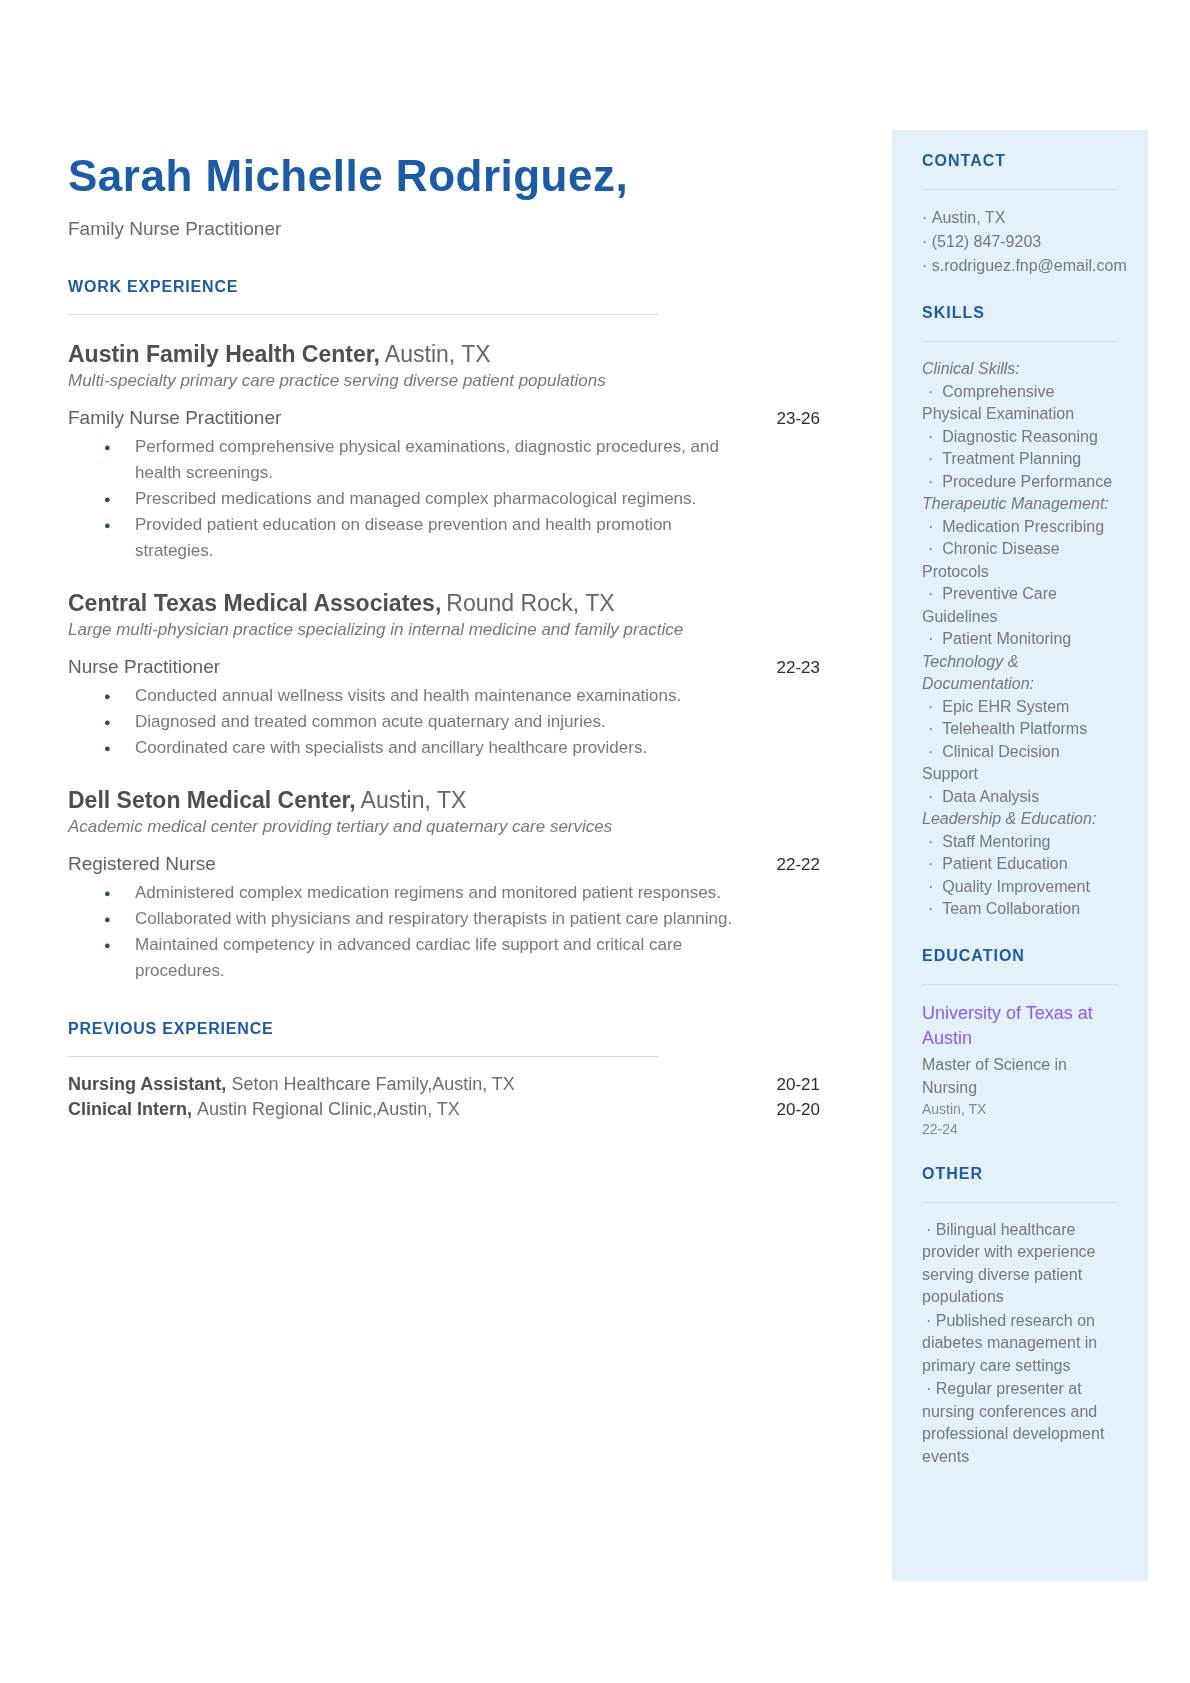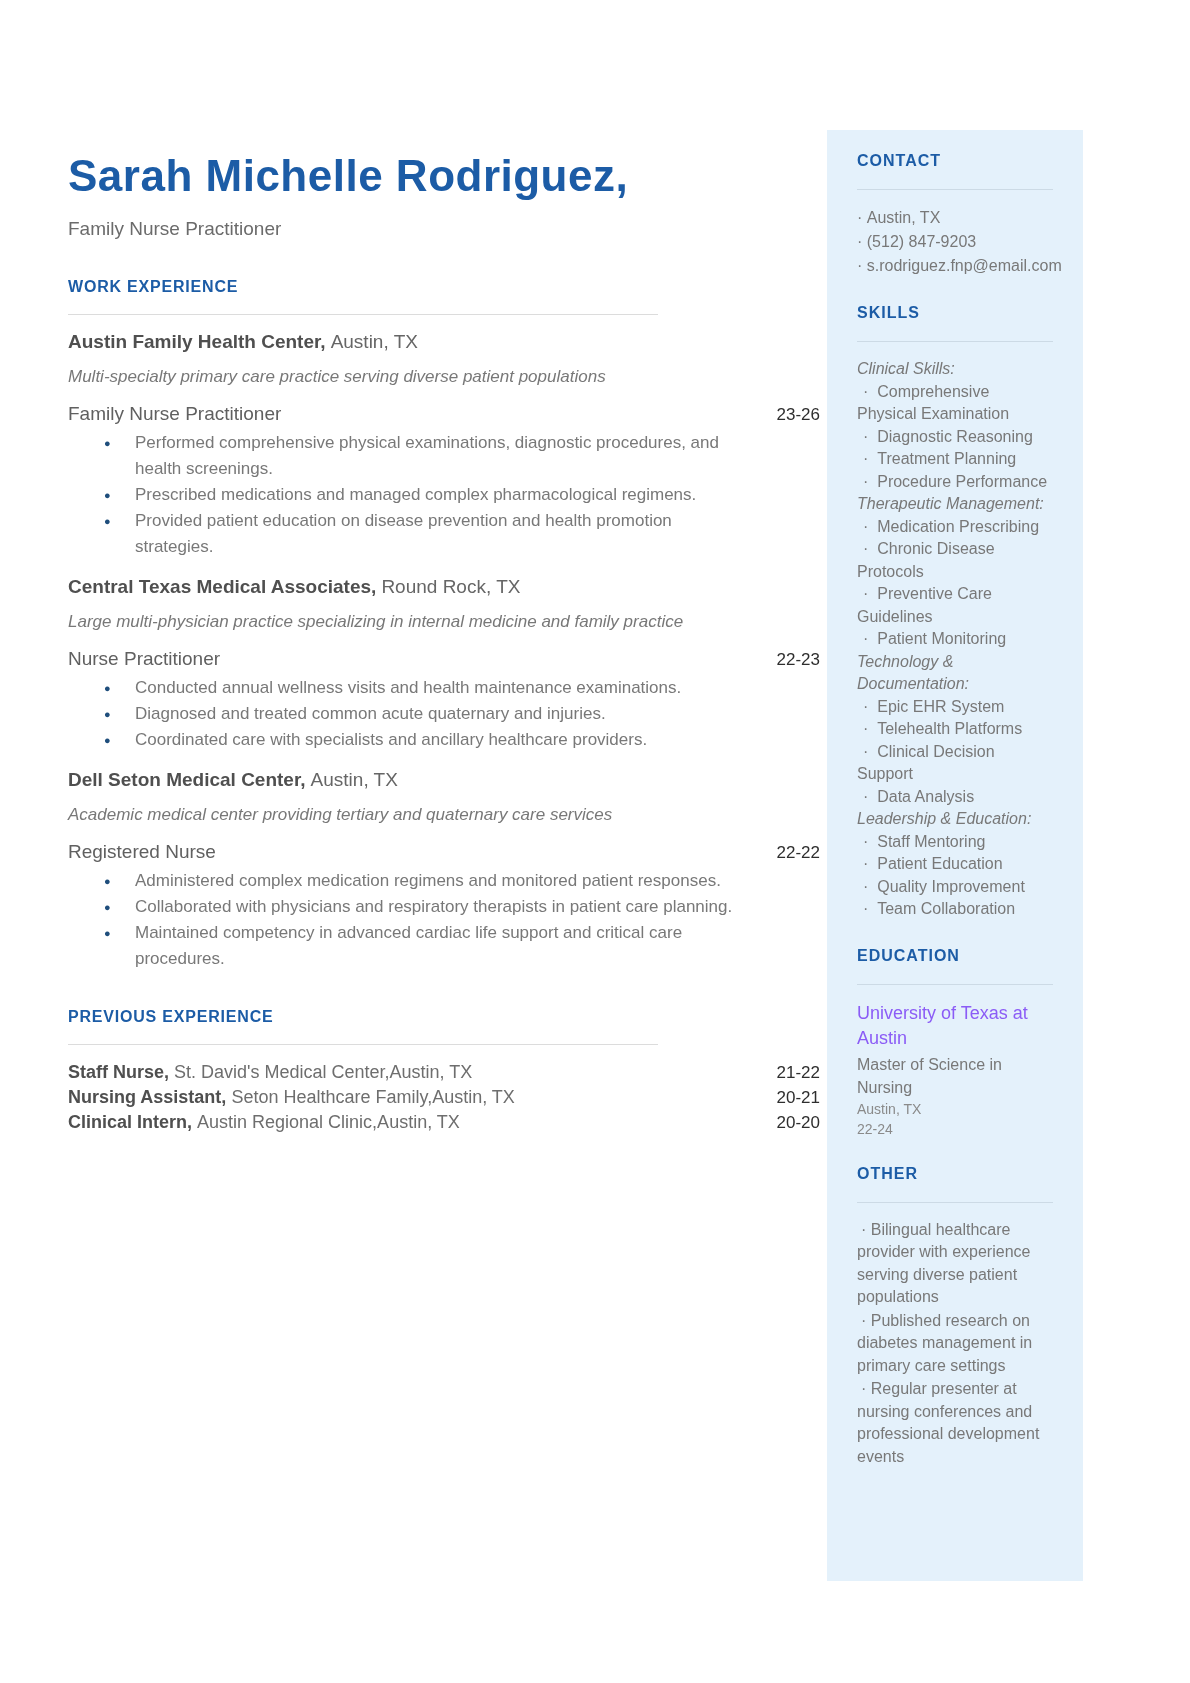--- a/index.html
+++ b/index.html
@@ -26,24 +26,24 @@
   }
   .subtitle{margin-top:17px;font-size:19px;color:#6b6b6b;}
   .section-heading{
     font-size:16px;font-weight:bold;color:var(--accent-blue);
     letter-spacing:.8px;line-height:17px;
   }
   .work-section{margin-top:38px;}
   .prev-section{margin-top:36px;}
   .rule{border:none;border-top:1px solid var(--divider);width:590px;margin:19px 0 0 0;}
   .rule.sb{width:100%;margin:20px 0 16px 0;border-top-color:#ccdae5;}
-  .company-line{margin-top:15px;font-size:19px;line-height:24px;color:#666;}
+  .company-line{margin-top:27px;font-size:23px;line-height:24px;color:#666;}
   .company-line .co{font-weight:bold;color:var(--dark-text);}
   .company-line .loc{margin-left:5px;}
-  .company-desc{margin-top:11px;font-style:italic;font-size:17px;line-height:24px;color:var(--body-text);}
+  .company-desc{margin-top:3px;font-style:italic;font-size:17px;line-height:24px;color:var(--body-text);}
   .role-row{
     margin-top:12px;display:flex;justify-content:space-between;align-items:baseline;width:100%;
   }
   .role-title{font-size:19px;line-height:26px;color:#606060;}
   .role-dates{font-size:17px;color:var(--date-text);font-weight:400;}
   ul.bullets{list-style:none;margin-top:3px;}
   ul.bullets li{
     position:relative;padding-left:67px;max-width:695px;
     font-size:17px;line-height:26px;color:var(--body-text);
   }
@@ -53,21 +53,21 @@
     font-size:11px;line-height:26px;color:var(--bullet-dot);
   }
   .prev-list{margin-top:15px;}
   .prev-row{display:flex;justify-content:space-between;align-items:baseline;line-height:25px;}
   .prev-left{font-size:18px;color:#6e6e6e;}
   .prev-left .pr{font-weight:bold;color:var(--dark-text);}
   .prev-left .org{margin-left:5px;}
   .prev-dates{font-size:17px;color:var(--date-text);font-weight:500;}
   
   .sidebar{
-    position:absolute;left:827px;top:130px;width:256px;height:1451px;
+    position:absolute;left:892px;top:130px;width:256px;height:1451px;
     background:var(--sidebar-bg);padding:22px 30px 30px 30px;
   }
   .sb-heading{
     font-size:16px;font-weight:bold;color:var(--accent-blue);
     letter-spacing:1px;line-height:17px;
   }
   .sb-section{margin-top:26px;}
   .sb-item{font-size:16px;line-height:24px;color:var(--body-text);}
   .sb-item::before{content:"\00b7\00a0";color:var(--body-text);}
   .skill-label{font-size:16px;line-height:22.5px;font-style:italic;color:var(--body-text);}
@@ -136,24 +136,20 @@
       <li><span class="btxt">Collaborated with physicians and respiratory therapists in patient care planning.</span></li>
       <li><span class="btxt">Maintained competency in advanced cardiac life support and critical care procedures.</span></li>
     </ul>
   </div>
 
   <div class="prev-section">
     <div class="section-heading">PREVIOUS EXPERIENCE</div>
     <hr class="rule">
     <div class="prev-list">
       <div class="prev-row">
-        <span class="prev-left"><span class="pr">Staff Nurse,</span><span class="org">St. David's Medical Center,Austin, TX</span></span>
-        <span class="prev-dates">21-22</span>
-      </div>
-      <div class="prev-row">
         <span class="prev-left"><span class="pr">Nursing Assistant,</span><span class="org">Seton Healthcare Family,Austin, TX</span></span>
         <span class="prev-dates">20-21</span>
       </div>
       <div class="prev-row">
         <span class="prev-left"><span class="pr">Clinical Intern,</span><span class="org">Austin Regional Clinic,Austin, TX</span></span>
         <span class="prev-dates">20-20</span>
       </div>
     </div>
   </div>
 </div>

